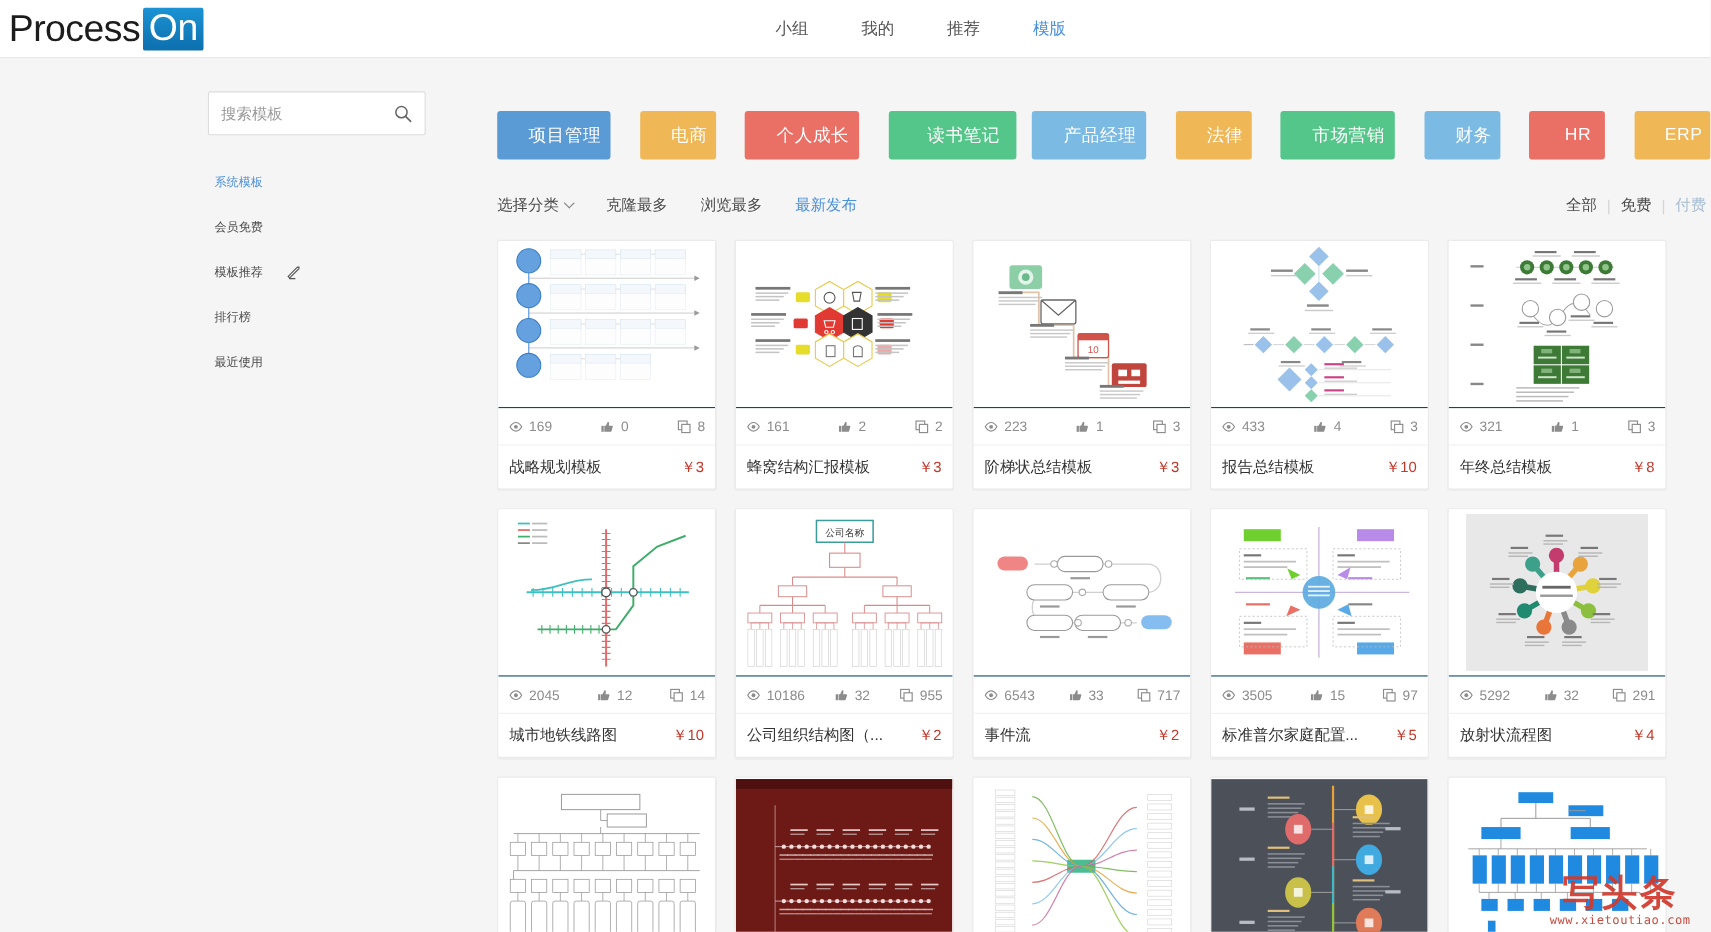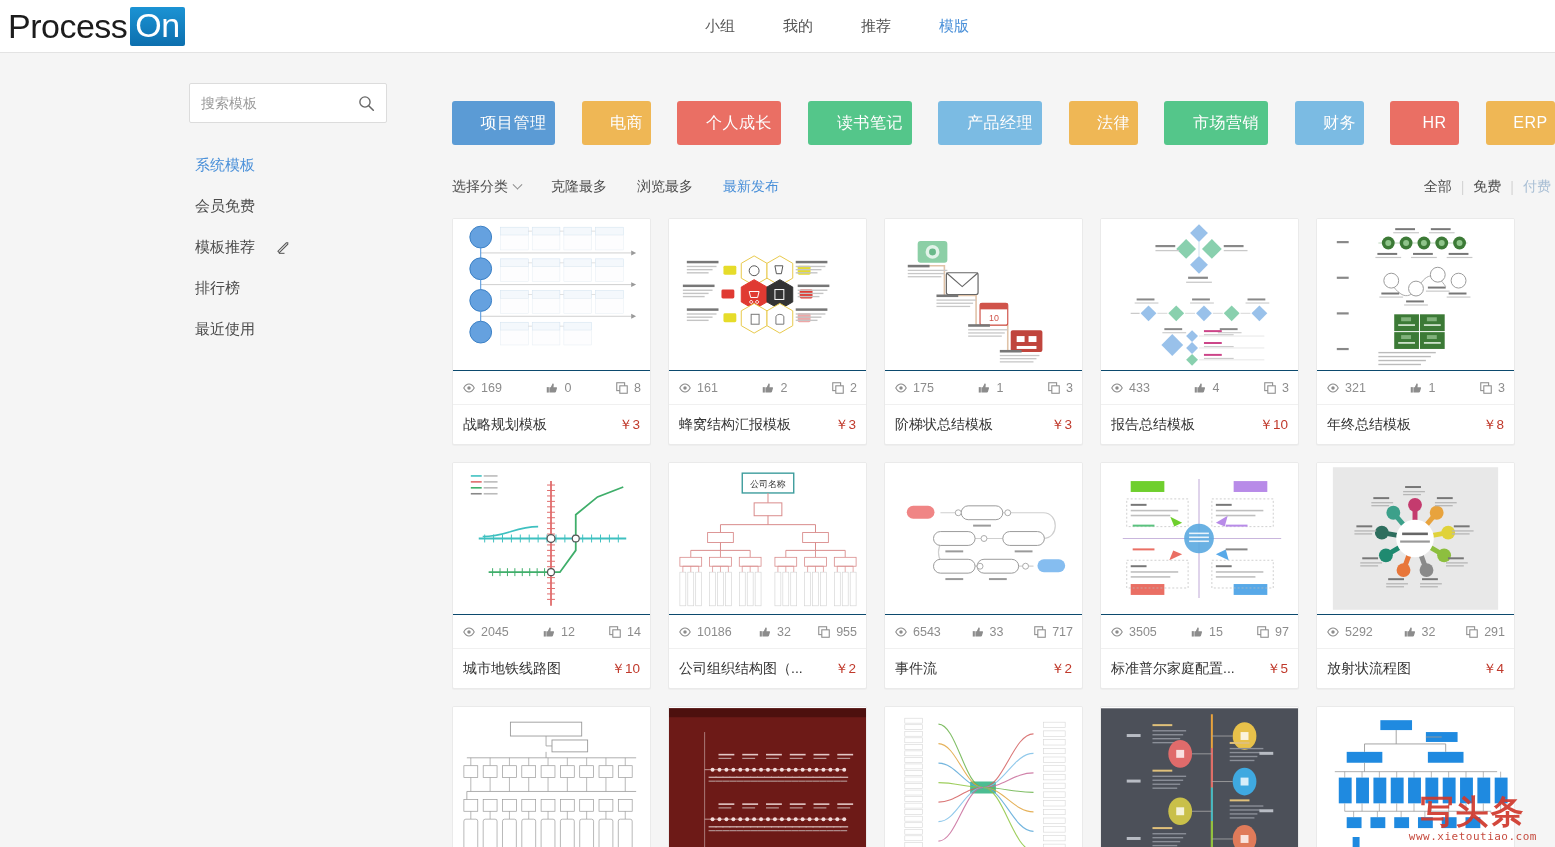--- a/index.html
+++ b/index.html
@@ -96,21 +96,21 @@
     top: 11px;
     width: 17px;
     height: 17px;
     cursor: pointer;
   }
   .sidenav { margin-top: 22px; }
   .sidenav-item {
     display: flex;
     align-items: center;
     height: 41px;
-    font-size: 15px;
+    font-size: 11px;
     color: #4c4c4c;
     cursor: pointer;
     padding-left: 6px;
   }
   .sidenav-item.active { color: #4a90d9; }
   .pencil-icon {
     margin-left: 22px;
     width: 15px;
     height: 15px;
     cursor: pointer;
@@ -311,21 +311,21 @@
         </div>
       </div>
   </aside>
 
   <main class="content">
 
     <div class="tagrow" id="tagrow">
         <div class="tag" style="background: rgb(91, 155, 213); width: 103px; position: absolute; left: 0px;">项目管理</div>
         <div class="tag" style="background: rgb(239, 183, 85); width: 69px; position: absolute; left: 130px;">电商</div>
         <div class="tag" style="background: rgb(234, 111, 100); width: 104px; position: absolute; left: 225px;">个人成长</div>
-        <div class="tag" style="background: rgb(84, 198, 138); width: 104px; position: absolute; left: 356px;">读书笔记</div>
+        <div class="tag" style="background: rgb(84, 198, 138); width: 116px; position: absolute; left: 356px;">读书笔记</div>
         <div class="tag" style="background: rgb(123, 187, 227); width: 104px; position: absolute; left: 486px;">产品经理</div>
         <div class="tag" style="background: rgb(239, 183, 85); width: 69px; position: absolute; left: 617px;">法律</div>
         <div class="tag" style="background: rgb(84, 198, 138); width: 104px; position: absolute; left: 712px;">市场营销</div>
         <div class="tag" style="background: rgb(123, 187, 227); width: 69px; position: absolute; left: 843px;">财务</div>
         <div class="tag" style="background: rgb(234, 111, 100); width: 69px; position: absolute; left: 938px;">HR</div>
         <div class="tag" style="background: rgb(239, 183, 85); width: 69px; position: absolute; left: 1034px;">ERP</div>
       </div>
 
     <div class="filterbar">
       <div class="left">
@@ -546,21 +546,21 @@
               <rect x="116" y="140.2" width="37" height="1.3" fill="#c7c7c7"></rect>
               <rect x="116" y="143.4" width="34" height="1.3" fill="#c7c7c7"></rect>
             </svg>
           </div>
           <div class="stats">
       <span class="stat">
         <svg width="14" height="14" viewBox="0 0 16 16">
                 <path d="M8 3.5C4.5 3.5 2 8 2 8s2.5 4.5 6 4.5S14 8 14 8 11.5 3.5 8 3.5z" fill="none" stroke="#8c8c8c" stroke-width="1.2"></path>
                 <circle cx="8" cy="8" r="2" fill="#8c8c8c"></circle>
               </svg>
-        <span>175</span>
+        <span>223</span>
       </span>
       <span class="stat">
         <svg width="14" height="14" viewBox="0 0 16 16">
                 <path d="M5 7h1.6l1.9-4c.9-.2 1.6.4 1.5 1.3L9.7 7h3c.8 0 1.2.6 1 1.3l-1.2 4c-.2.6-.6.9-1.2.9H5z" fill="#8c8c8c"></path>
                 <rect x="2" y="7" width="2.4" height="6.2" fill="#8c8c8c"></rect>
               </svg>
         <span>1</span>
       </span>
       <span class="stat">
         <svg width="14" height="14" viewBox="0 0 16 16">

